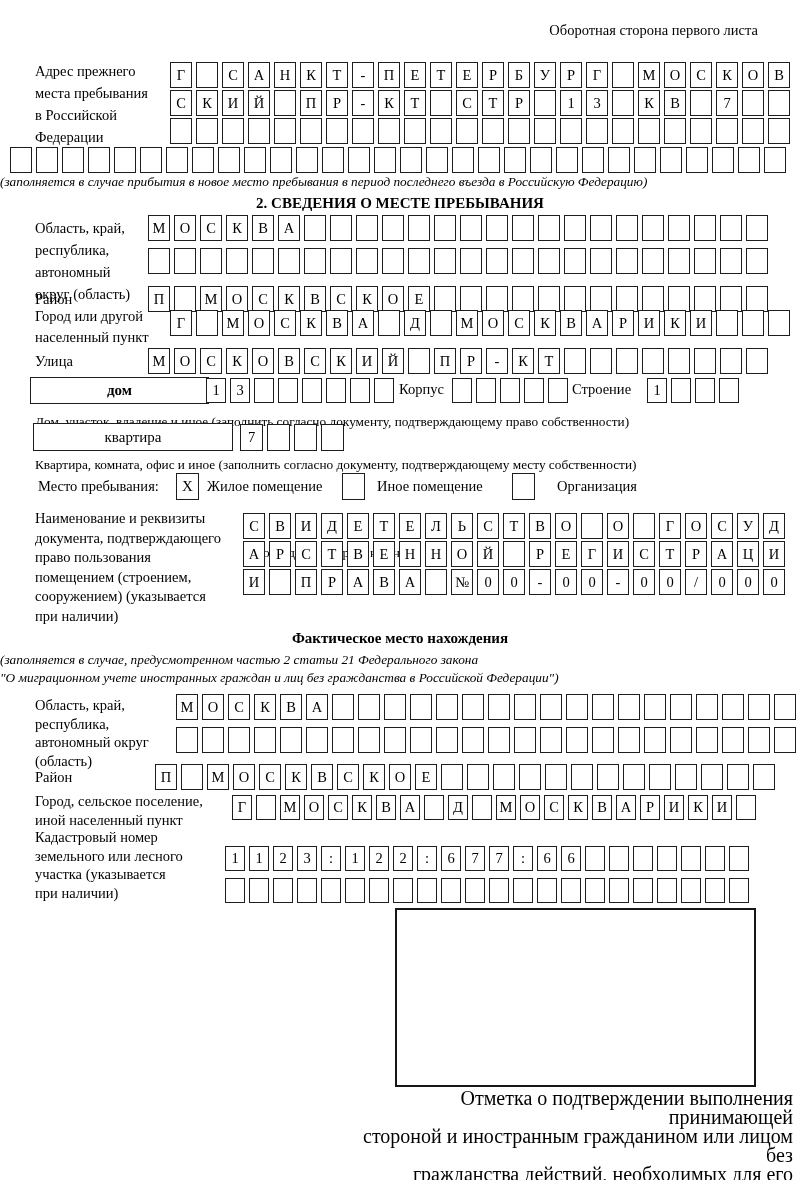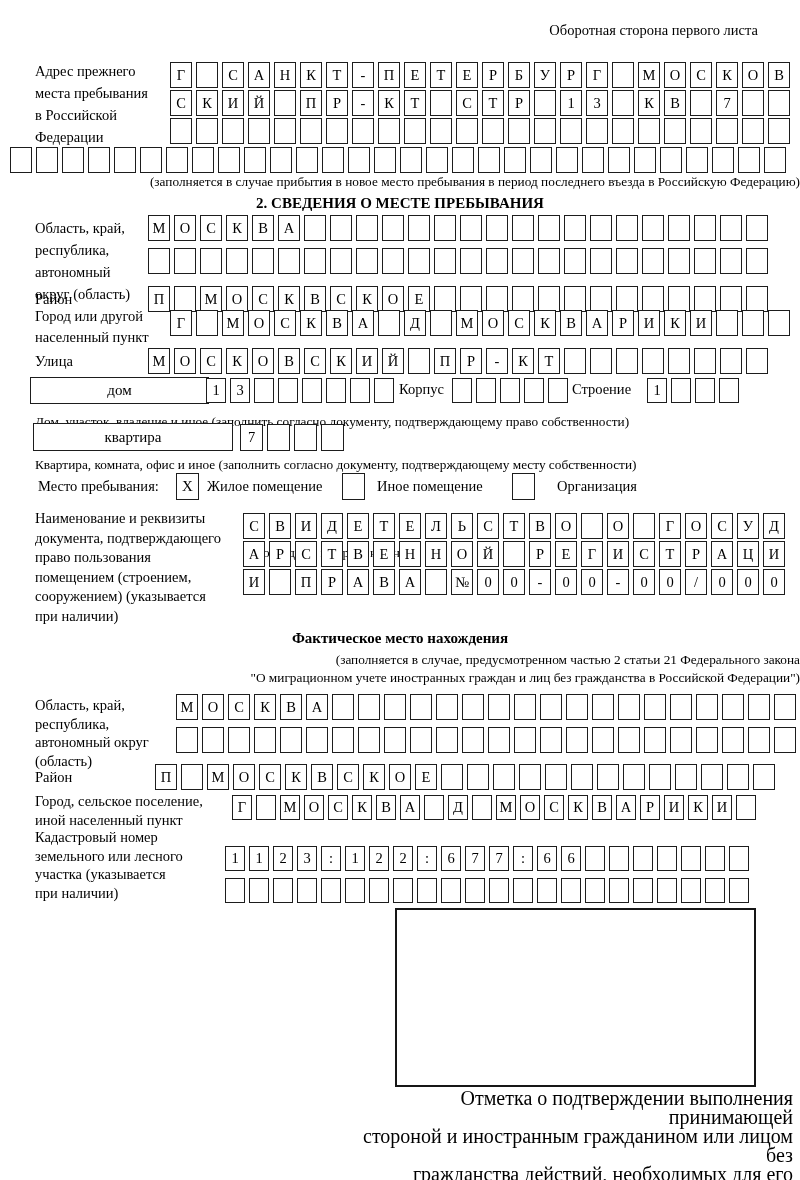--- a/index.html
+++ b/index.html
@@ -5,21 +5,21 @@
   html,body{margin:0;padding:0;background:#ffffff;}
   #page{position:relative;width:800px;height:1180px;background:#fff;color:#000;
         font-family:"Liberation Serif","DejaVu Serif",serif;overflow:hidden;}
 
   .abs{position:absolute;}
   .lbl{position:absolute;font-size:14.5px;line-height:22px;white-space:nowrap;}
   .lbl.tight{line-height:18.5px;}
   .lbl.mid{line-height:21px;}
   .lbl.doc{line-height:19.5px;}
   .cap{position:absolute;font-size:13.3px;white-space:nowrap;}
-  .cap.center{left:0;width:100%;text-align:right;}
+  .cap.center{left:0;width:100%;text-align:left;font-style:italic;}
   .ttl{position:absolute;left:0;width:100%;text-align:center;font-weight:bold;font-size:15px;}
 
   .cr{position:absolute;display:flex;gap:4px;}
   .cr .cell{flex:0 0 22px;width:22px;height:26px;box-sizing:border-box;
             border:1.8px solid #1d1d1d;display:flex;align-items:center;justify-content:center;
             font-size:14.5px;background:#fff;}
   .cr.n .cell{flex:0 0 20px;width:20px;height:25px;}
   .cr.apt .cell{flex:0 0 23px;width:23px;height:27px;}
 
   .wbox{position:absolute;box-sizing:border-box;border:1.8px solid #1d1d1d;background:#fff;
@@ -31,21 +31,21 @@
   #prev-label{left:35px;top:60px;}
   #a1{left:170px;top:62px;} #a2{left:170px;top:90px;} #a3{left:170px;top:118px;}
   #a4{left:10px;top:147px;}
   #prev-cap{top:174px;}
   #s2-title{top:195px;text-align:center;}
   #s2-region-label{left:35px;top:217px;}
   #s2-region1{left:148px;top:215px;} #s2-region2{left:148px;top:248px;}
   #s2-district-label{left:35px;top:288px;} #s2-district{left:148px;top:286px;}
   #s2-city-label{left:35px;top:306px;} #s2-city{left:170px;top:310px;}
   #s2-street-label{left:35px;top:350px;} #s2-street{left:148px;top:348px;}
-  #house-box{left:30px;top:377px;width:179px;height:27px;}
+  #house-box{left:30px;top:377px;width:179px;height:27px;font-weight:bold;}
   #house-cells{left:206px;top:378px;}
   #korpus-label{left:399px;top:381px;font-size:14.5px;}
   #korpus-cells{left:452px;top:378px;}
   #stroenie-label{left:572px;top:381px;font-size:14.5px;}
   #stroenie-cells{left:647px;top:378px;}
   #house-cap{left:35px;top:406px;margin-top:8px;}
   #apt-box{left:33px;top:423px;width:200px;height:28px;}
   #apt-cells{left:240px;top:424px;}
   #apt-cap{left:35px;top:457px;}
   #stay-label{left:38px;top:478px;font-size:14.5px;}

